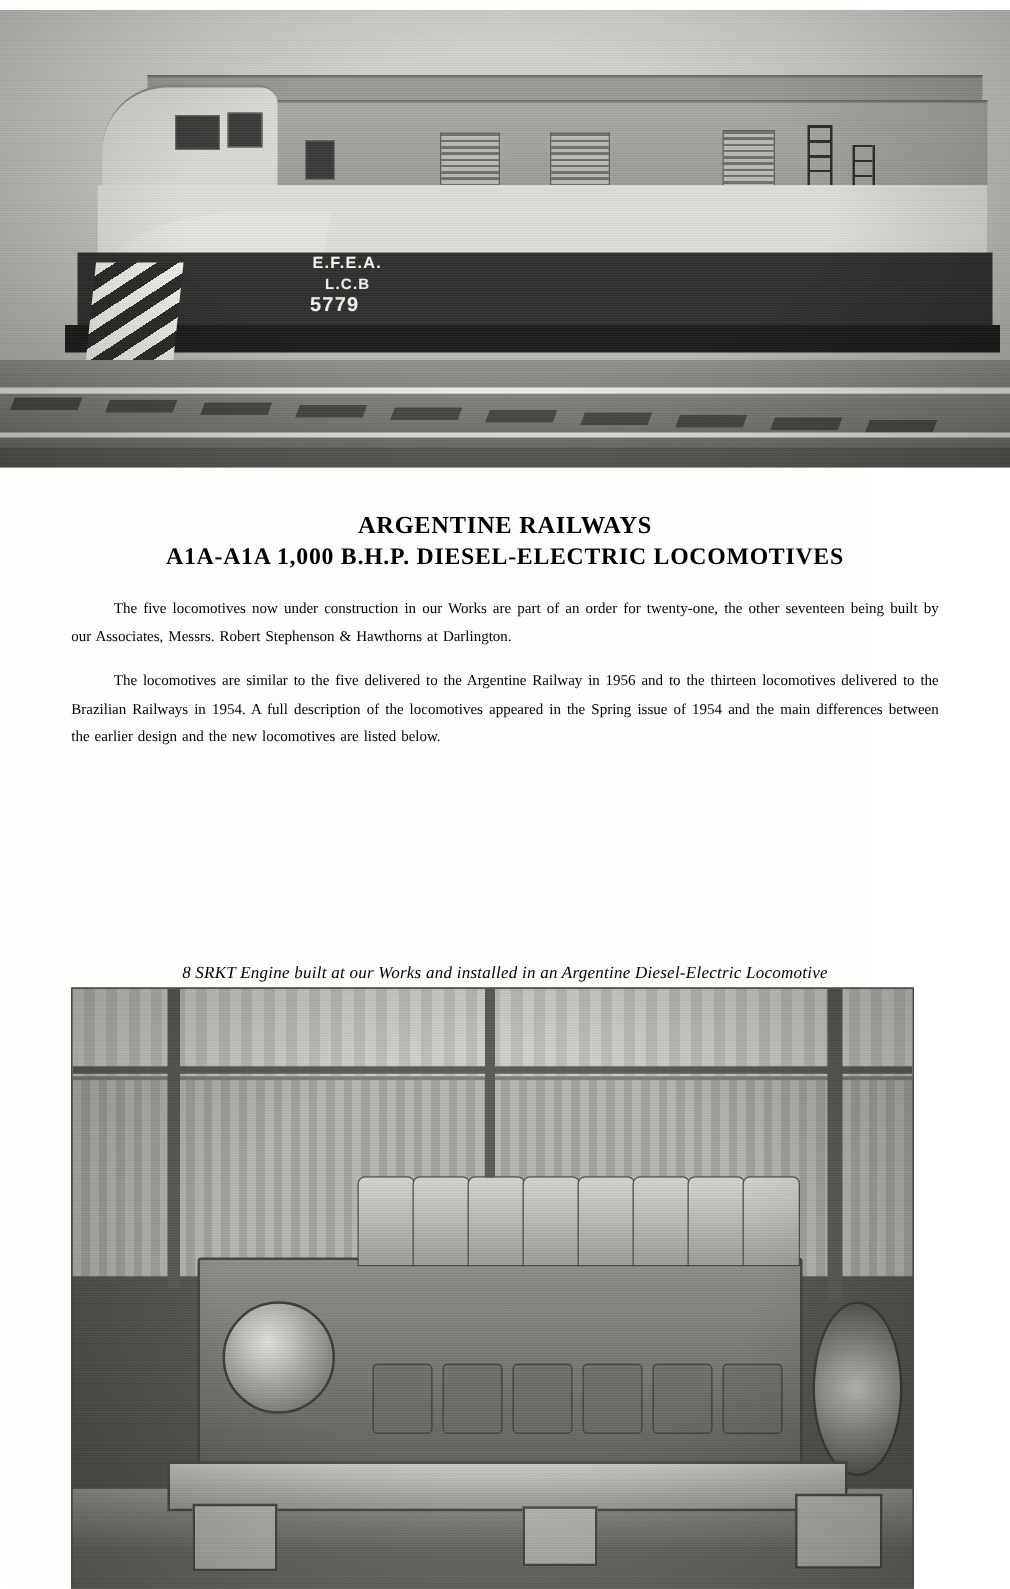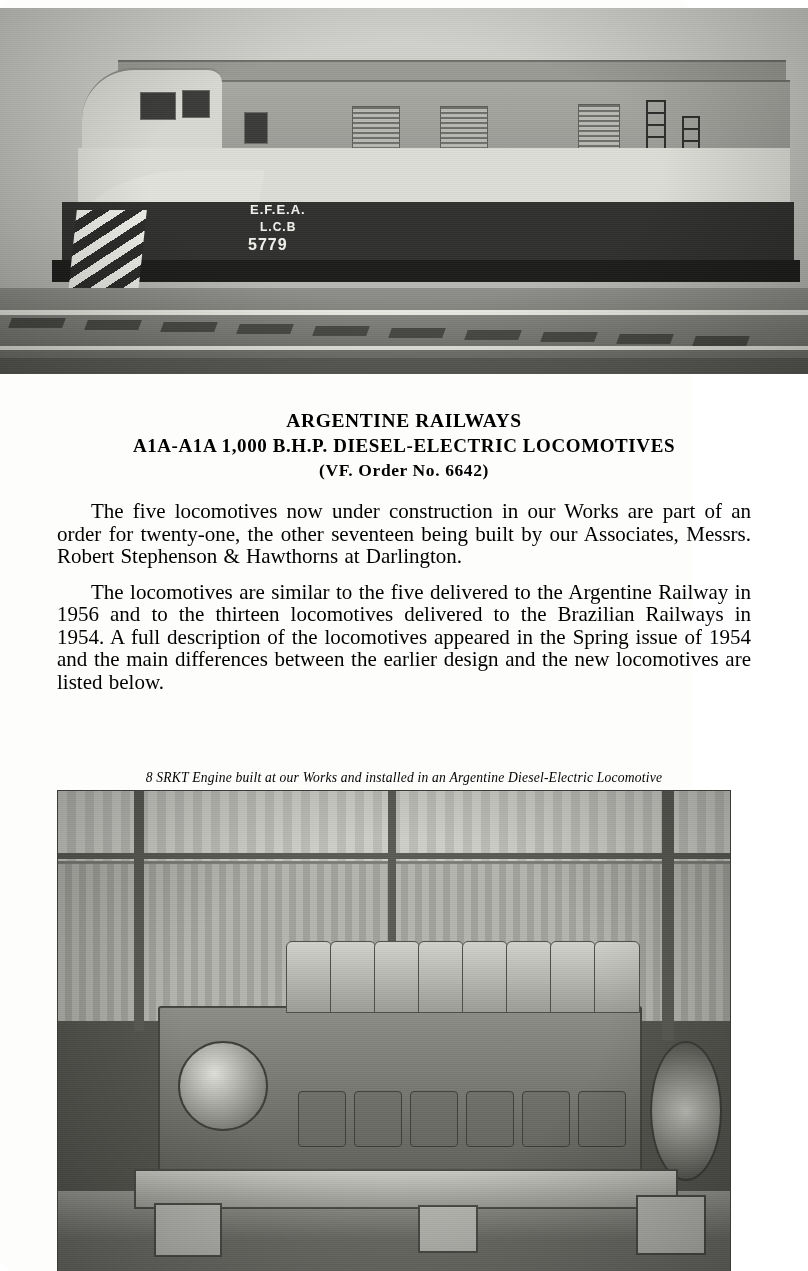--- a/index.html
+++ b/index.html
@@ -150,21 +150,21 @@
     font-size: 19.5px;
     letter-spacing: 0.6px;
     line-height: 25px;
   }
   .title .line2 { font-size: 19px; text-align: center; }
   .title .line3 { font-size: 19px; }
   .title .line4 { font-size: 17.5px; }
 
   p.body-par {
     margin: 13px 0 0 0;
-    font-size: 21px;
+    font-size: 12px;
     line-height: 22.5px;
     text-align: justify;
     text-indent: 34px;
     word-spacing: 1px;
   }
   p.body-par:first-of-type { margin-top: 17px; }
   .run-in-head { font-weight: bold; }
 
   .figure-caption {
     position: absolute;
@@ -320,21 +320,20 @@
       <div class="ground-strip"></div>
     </div>
     <div class="grain"></div>
     <div class="vignette"></div>
   </div>
 
   <div class="text-block">
     <div class="title">
       <div class="line1">ARGENTINE RAILWAYS</div>
       <div class="line2">A1A-A1A 1,000 B.H.P. DIESEL-ELECTRIC LOCOMOTIVES</div>
-      <div class="line4">(VF. Order No. 6642)</div>
     </div>
 
     <p class="body-par">The five locomotives now under construction in our Works are part of an order for twenty-one, the other seventeen being built by our Associates, Messrs. Robert Stephenson &amp; Hawthorns at Darlington.</p>
     <p class="body-par">The locomotives are similar to the five delivered to the Argentine Railway in 1956 and to the thirteen locomotives delivered to the Brazilian Railways in 1954. A full description of the locomotives appeared in the Spring issue of 1954 and the main differences between the earlier design and the new locomotives are listed below.</p>
   </div>
 
   <div class="figure-caption">8 SRKT Engine built at our Works and installed in an Argentine Diesel-Electric Locomotive</div>
 
   <div class="photo-bottom">
     <div class="shed-wall"></div>

